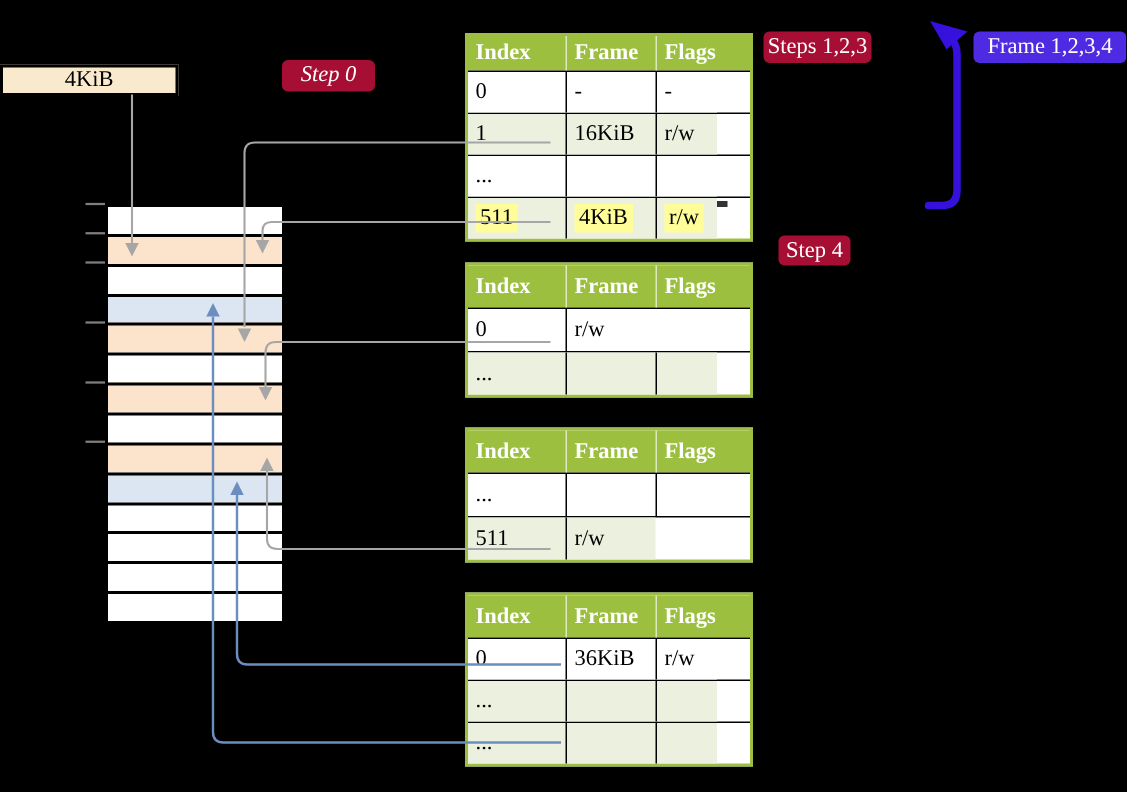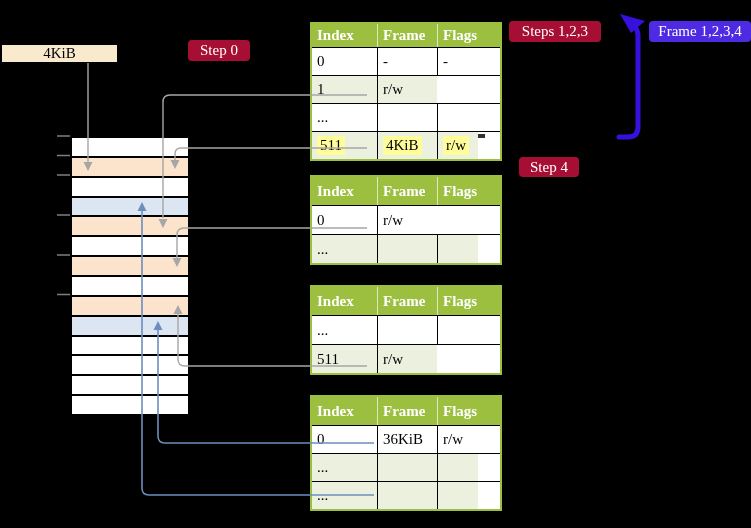--- a/index.html
+++ b/index.html
@@ -13,24 +13,24 @@
     background:#FAEACD;border:2px solid #000;box-sizing:border-box;
     display:flex;align-items:center;justify-content:center;
     color:#000;font-size:15px;
   }
   
   .step{
     position:absolute;border-radius:4px;color:#fff;font-size:15px;
     display:flex;align-items:center;justify-content:center;z-index:5;
     box-sizing:border-box;
   }
-  #step0     {left:188px;top:40px; width:62px; height:21px;background:#A60F33;}
-  #steps123  {left:509px;top:21px; width:92px; height:21px;background:#A60F33;}
+  #step0     {left:188px;top:40px; width:62px; height:21px;background:#A60F33;font-style:italic;}
+  #steps123  {left:509px;top:21px; width:72px; height:21px;background:#A60F33;}
   #steps1234 {left:649px;top:21px; width:102px;height:21px;background:#4E2BE3;}
-  #step4     {left:519px;top:157px;width:60px; height:20px;background:#A60F33;}
+  #step4     {left:519px;top:157px;width:48px; height:20px;background:#A60F33;}
   
   #memstrip{
     position:absolute;left:70px;top:136px;width:120px;height:280px;
     border:2px solid #000;box-sizing:border-box;background:#fff;
     display:flex;flex-direction:column;
   }
   .mrow{flex:1;border-top:2px solid #000;}
   .mrow:first-child{border-top:none;}
   .mrow.white {background:#FFFFFF;}
   .mrow.orange{background:#FCE3CC;}
@@ -106,20 +106,21 @@
       <div class="th">Frame</div>
       <div class="th">Flags</div>
     </div>
     <div class="trow">
       <div class="td">0</div>
       <div class="td">-</div>
       <div class="td">-</div>
     </div>
     <div class="trow shaded">
       <div class="td">1</div>
+      <div class="td">16KiB</div>
       <div class="td">r/w</div>
     </div>
     <div class="trow">
       <div class="td">...</div>
       <div class="td"></div>
       <div class="td"></div>
     </div>
     <div class="trow shaded">
       <div class="td">
           <span class="hl">511</span>

